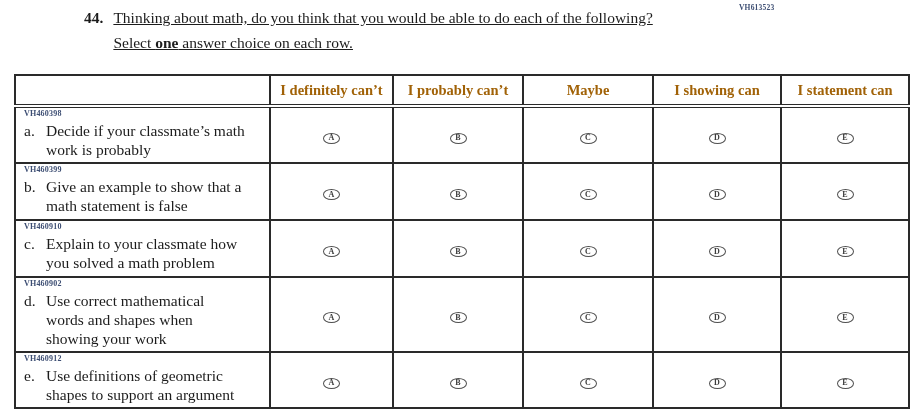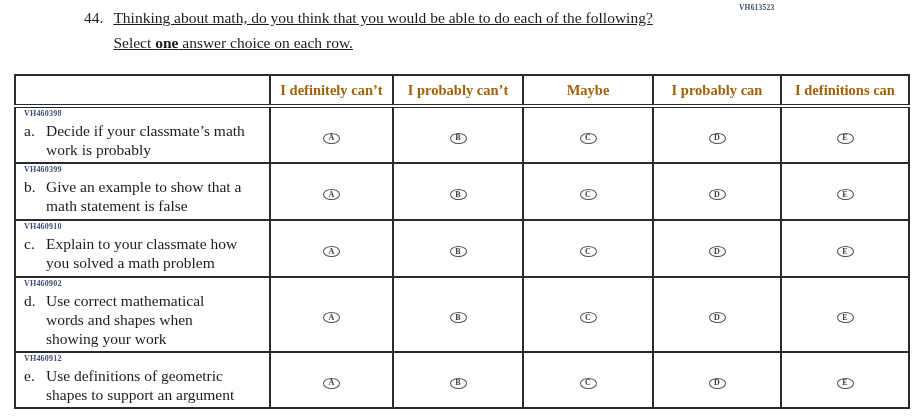--- a/index.html
+++ b/index.html
@@ -6,21 +6,21 @@
   body{
     width:921px;height:418px;background:#ffffff;position:relative;
     font-family:"Liberation Serif","DejaVu Serif",serif;color:#1c1c1c;
     overflow:hidden;
   }
   .top-code{
     position:absolute;left:739px;top:3px;
     font-size:7.5px;letter-spacing:.2px;color:#3d4e73;font-weight:bold;
   }
   .question-block{position:absolute;left:84px;top:9px;display:flex;}
-  .q-number{font-weight:normal;font-size:15.5px;margin-right:10px;white-space:nowrap;}
+  .q-number{font-weight:bold;font-size:15.5px;margin-right:10px;white-space:nowrap;}
   .q-lines{font-size:15.5px;text-decoration:underline;}
   .q-line2{margin-top:7px;}
   .q-line2 .bold{font-weight:bold;}
 
   table.grid{
     position:absolute;left:14px;top:74px;width:894px;
     border-collapse:collapse;table-layout:fixed;
   }
   table.grid th, table.grid td{border:2px solid #2a2a2a;}
   table.grid thead th{
@@ -72,22 +72,22 @@
     <col style="width:130px">
       <col style="width:128px">
       <col style="width:128px">
   </colgroup>
   <thead>
     <tr>
       <th></th>
       <th>I definitely can’t</th>
       <th>I probably can’t</th>
       <th>Maybe</th>
-      <th>I probably can</th>
-      <th>I definitions can</th>
+      <th>I showing can</th>
+      <th>I statement can</th>
     </tr>
   </thead>
   <tbody>
 
     <tr>
       <td class="q-cell">
         <div class="row-code">VH460398</div>
         <div class="item">
           <span class="item-label">a.</span>
           <span class="item-text">

